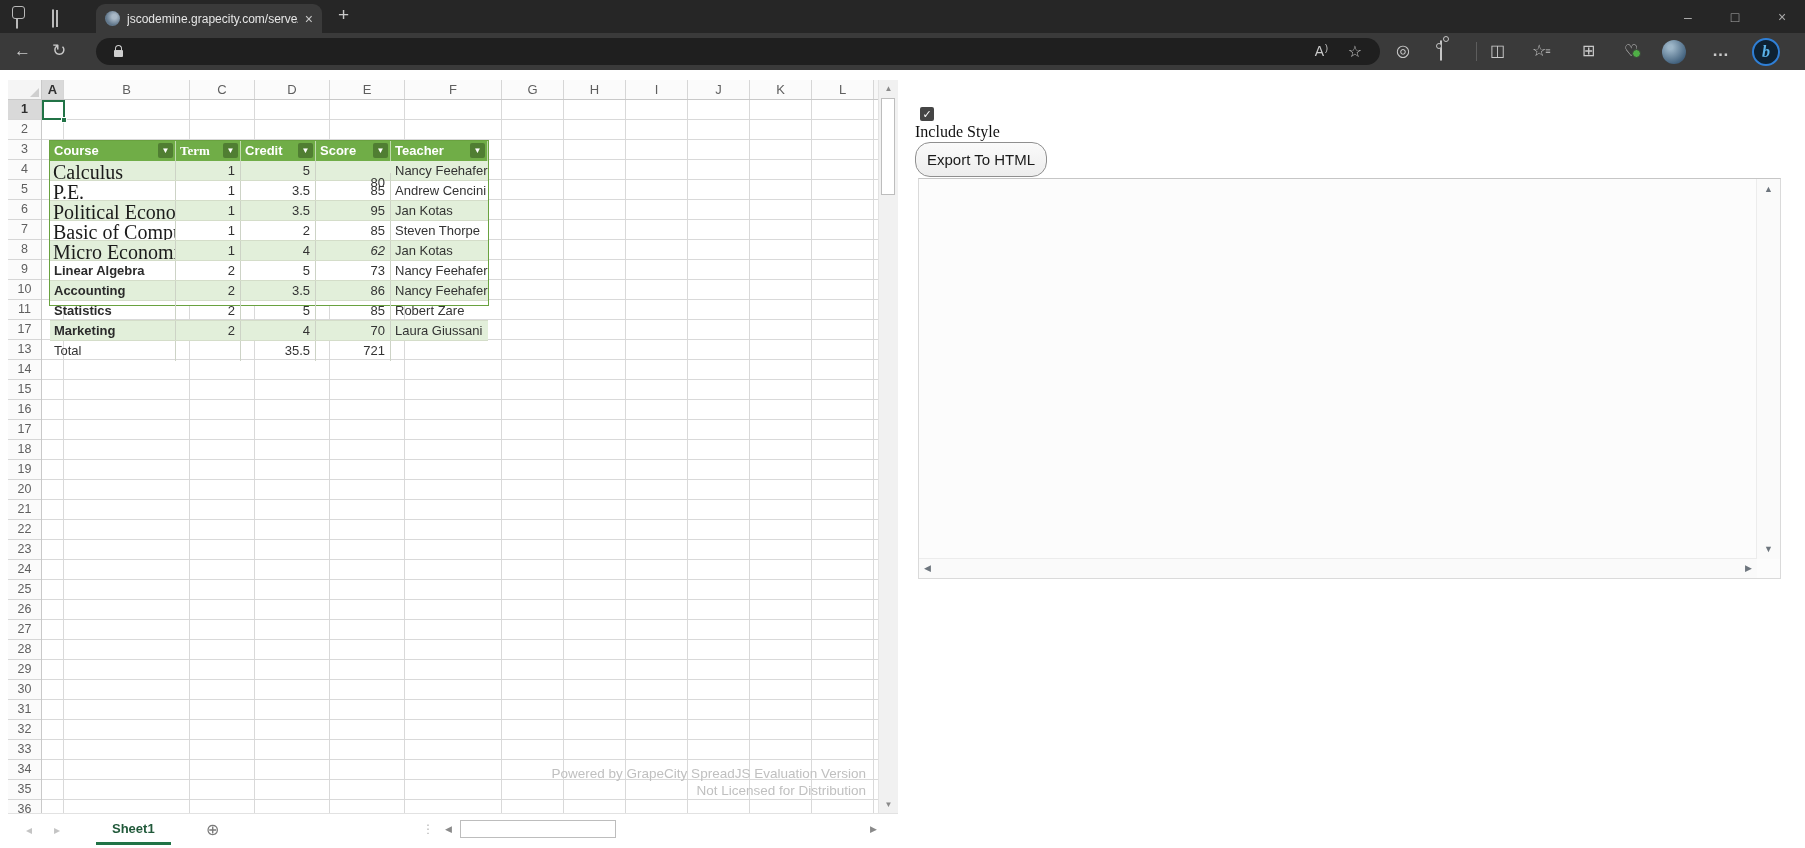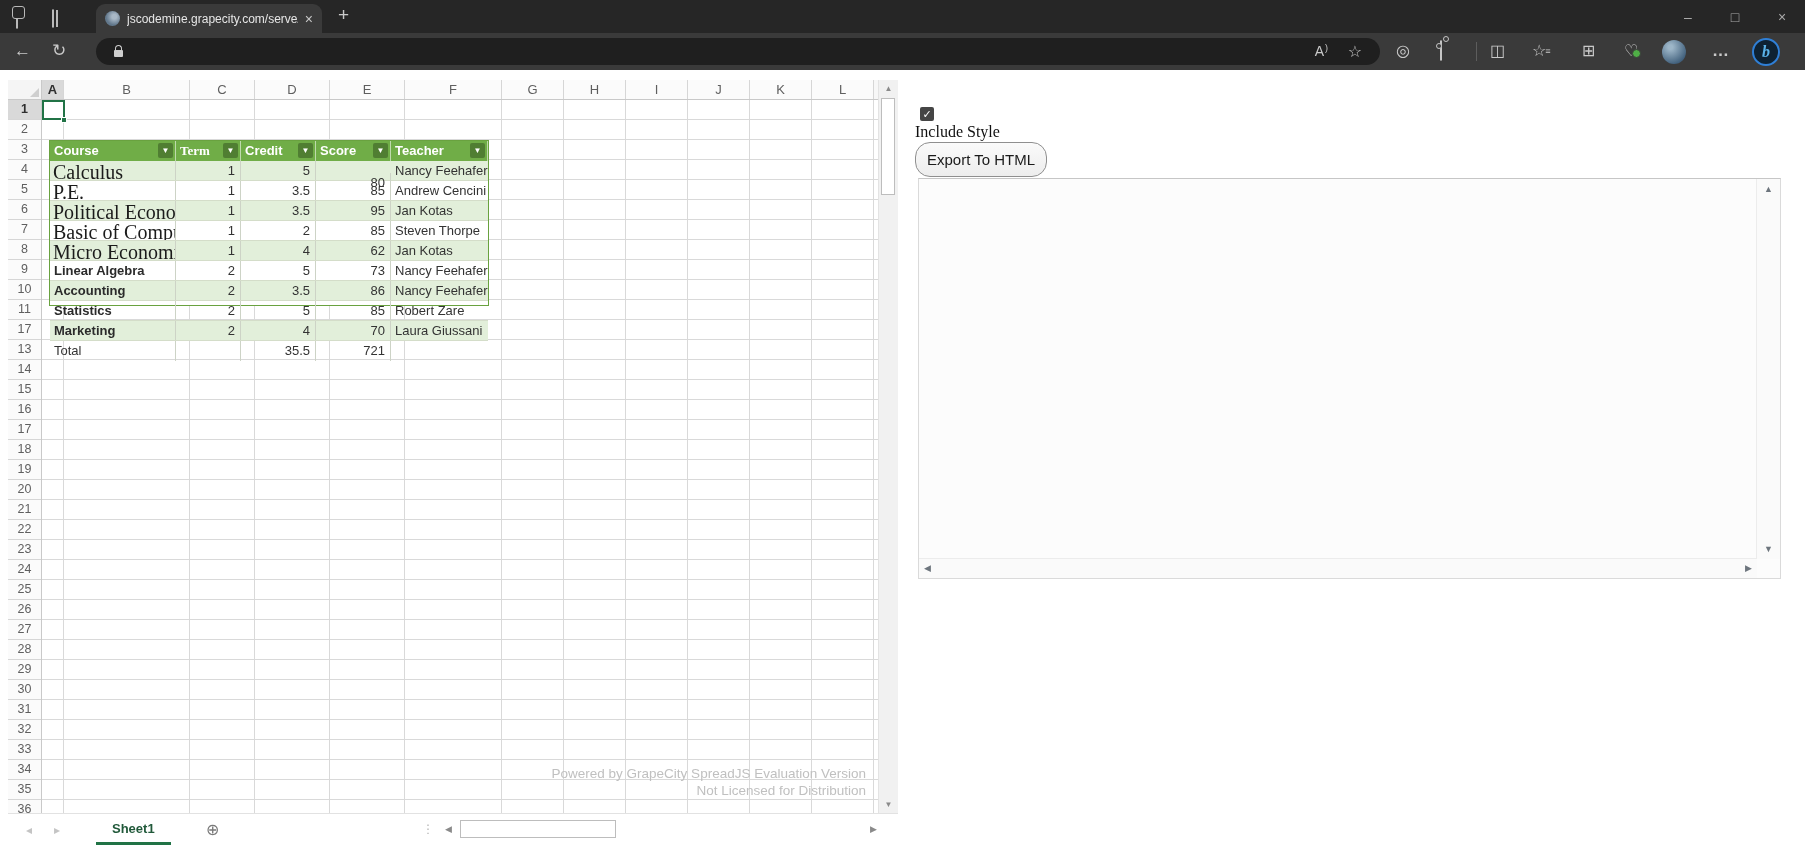--- a/index.html
+++ b/index.html
@@ -277,21 +277,21 @@
               <div class="tcell txt big" style="width: 126px;">Basic of Computer</div>
               <div class="tcell num" style="width: 65px;">1</div>
               <div class="tcell num" style="width: 75px;">2</div>
               <div class="tcell num" style="width: 75px;">85</div>
               <div class="tcell txt" style="width: 97px;">Steven Thorpe</div>
             </div>
             <div class="trow data band">
               <div class="tcell txt big" style="width: 126px;">Micro Economics</div>
               <div class="tcell num" style="width: 65px;">1</div>
               <div class="tcell num" style="width: 75px;">4</div>
-              <div class="tcell num" style="width: 75px;">62</div>
+              <div class="tcell num" style="width: 75px; font-style: italic;">62</div>
               <div class="tcell txt" style="width: 97px;">Jan Kotas</div>
             </div>
             <div class="trow data">
               <div class="tcell txt bcourse" style="width: 126px;">Linear Algebra</div>
               <div class="tcell num" style="width: 65px;">2</div>
               <div class="tcell num" style="width: 75px;">5</div>
               <div class="tcell num" style="width: 75px;">73</div>
               <div class="tcell txt" style="width: 97px;">Nancy Feehafer</div>
             </div>
             <div class="trow data band">

